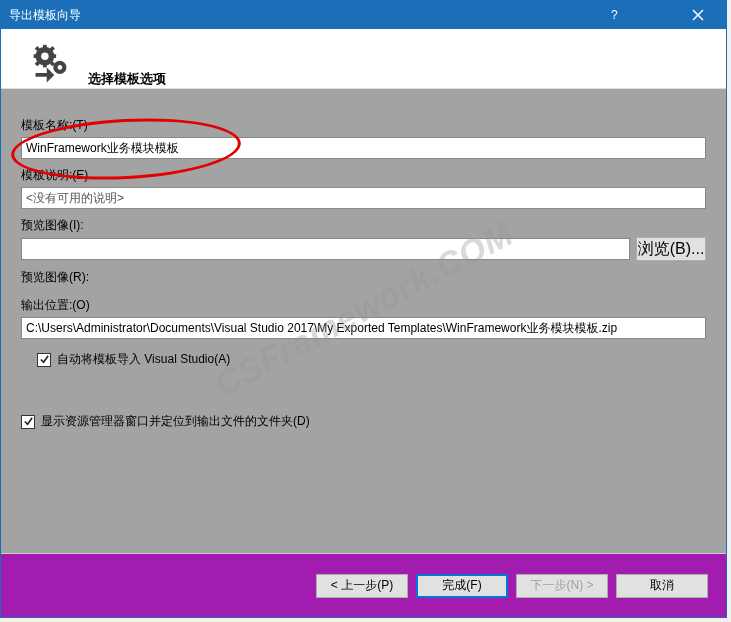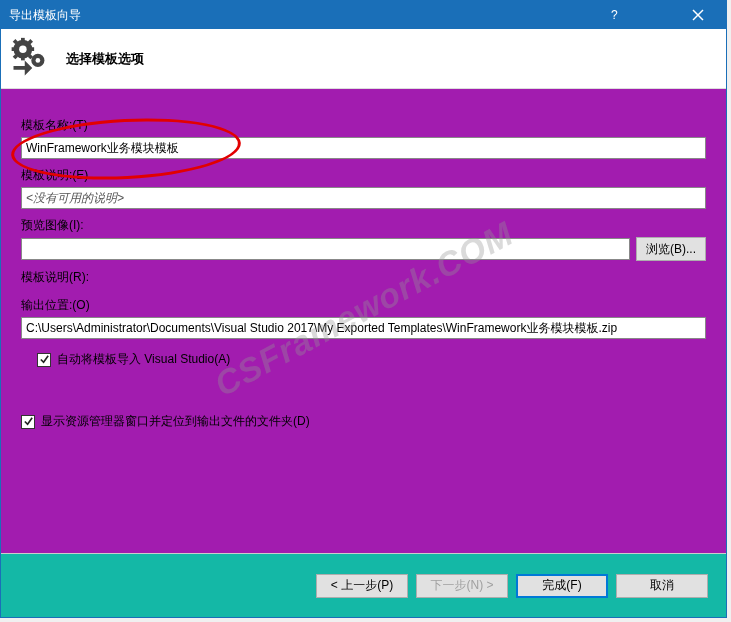--- a/index.html
+++ b/index.html
@@ -39,35 +39,35 @@
       align-items: center;
       justify-content: center;
       color: #fff;
       cursor: pointer;
     }
     .titlebar-btn svg { width: 12px; height: 12px; }
     .header {
       height: 60px;
       background: #fff;
       display: flex;
-      align-items: center;
-      padding: 0 5px;
+      align-items: flex-end;
+      padding: 0 27px;
       border-bottom: 1px solid #ddd;
     }
     .gear-icon {
       width: 45px;
       height: 45px;
       margin-right: 15px;
     }
     .header-title {
       font-weight: bold;
       font-size: 13px;
     }
     .content {
-      background: #a21caf;
+      background: #a3a3a3;
       padding: 20px;
       height: 464px;
       position: relative;
     }
     .field-row { margin-bottom: 4px; }
     .field-label {
       font-size: 12px;
       margin-bottom: 3px;
       display: inline-block;
     }
@@ -84,21 +84,21 @@
       display: flex;
       gap: 6px;
       align-items: center;
     }
     .input-with-btn .text-input { flex: 1; }
     .browse-btn {
       width: 70px;
       height: 24px;
       background: #e1e1e1;
       border: 1px solid #adadad;
-      font-size: 12px;
+      font-size: 16px;
       font-family: inherit;
       cursor: pointer;
     }
     .checkbox-row {
       display: flex;
       align-items: center;
       margin-top: 12px;
     }
     .checkbox-box {
       width: 14px;
@@ -112,21 +112,21 @@
     }
     .checkbox-box svg { width: 11px; height: 11px; }
     .footer {
       height: 64px;
       border-top: 1px solid #ccc;
       display: flex;
       align-items: center;
       justify-content: flex-end;
       padding: 0 18px;
       gap: 8px;
-      background: #14b8a6;
+      background: #a21caf;
     }
     .footer-btn {
       width: 92px;
       height: 24px;
       background: #e1e1e1;
       border: 1px solid #adadad;
       font-size: 12px;
       font-family: inherit;
       cursor: pointer;
     }
@@ -157,21 +157,21 @@
       top: 50%;
       transform: translate(-50%, -50%) rotate(-28deg);
       font-size: 34px;
       font-weight: bold;
       font-style: italic;
       color: rgba(150,150,150,0.35);
       pointer-events: none;
       white-space: nowrap;
       letter-spacing: 1px;
     }
-    .italic-placeholder { font-style: italic; color: #555; }
+    .italic-placeholder { color: #555; }
   </style>
 </head>
 <body>
 
 <div class="window">
 
   <div class="titlebar">
     <span class="titlebar-text">导出模板向导</span>
     <div class="titlebar-btn">
       <svg viewBox="0 0 12 12">
@@ -223,21 +223,21 @@
 
     <div class="field-row gap8">
       <span class="field-label">预览图像(I):</span>
       <div class="input-with-btn">
         <input class="text-input" type="text" value="" style="">
         <button class="browse-btn">浏览(B)...</button>
       </div>
     </div>
 
     <div class="field-row gap8">
-      <span class="field-label">模板说明(R):</span>
+      <span class="field-label">预览图像(R):</span>
     </div>
 
     <div class="field-row gap8">
       <span class="field-label">输出位置:(O)</span>
       <input class="text-input" type="text" value="C:\Users\Administrator\Documents\Visual Studio 2017\My Exported Templates\WinFramework业务模块模板.zip" style="">
     </div>
 
     <div class="checkbox-row gap12">
       <span class="checkbox-box">
         <svg viewBox="0 0 12 12">
@@ -253,21 +253,21 @@
             <polyline points="2,6 5,9 10,2" fill="none" stroke="#222" stroke-width="1.8"></polyline>
           </svg>
       </span>
       <span>显示资源管理器窗口并定位到输出文件的文件夹(D)</span>
     </div>
 
   </div>
 
   <div class="footer">
     <button class="footer-btn">&lt; 上一步(P)</button>
+    <button class="footer-btn primary">完成(F)</button>
     <button class="footer-btn disabled">下一步(N) &gt;</button>
-    <button class="footer-btn primary">完成(F)</button>
     <button class="footer-btn">取消</button>
   </div>
 
   <div class="red-ellipse"></div>
 
   <div class="watermark">CSFramework.COM</div>
 </div>
 
 </body></html>

